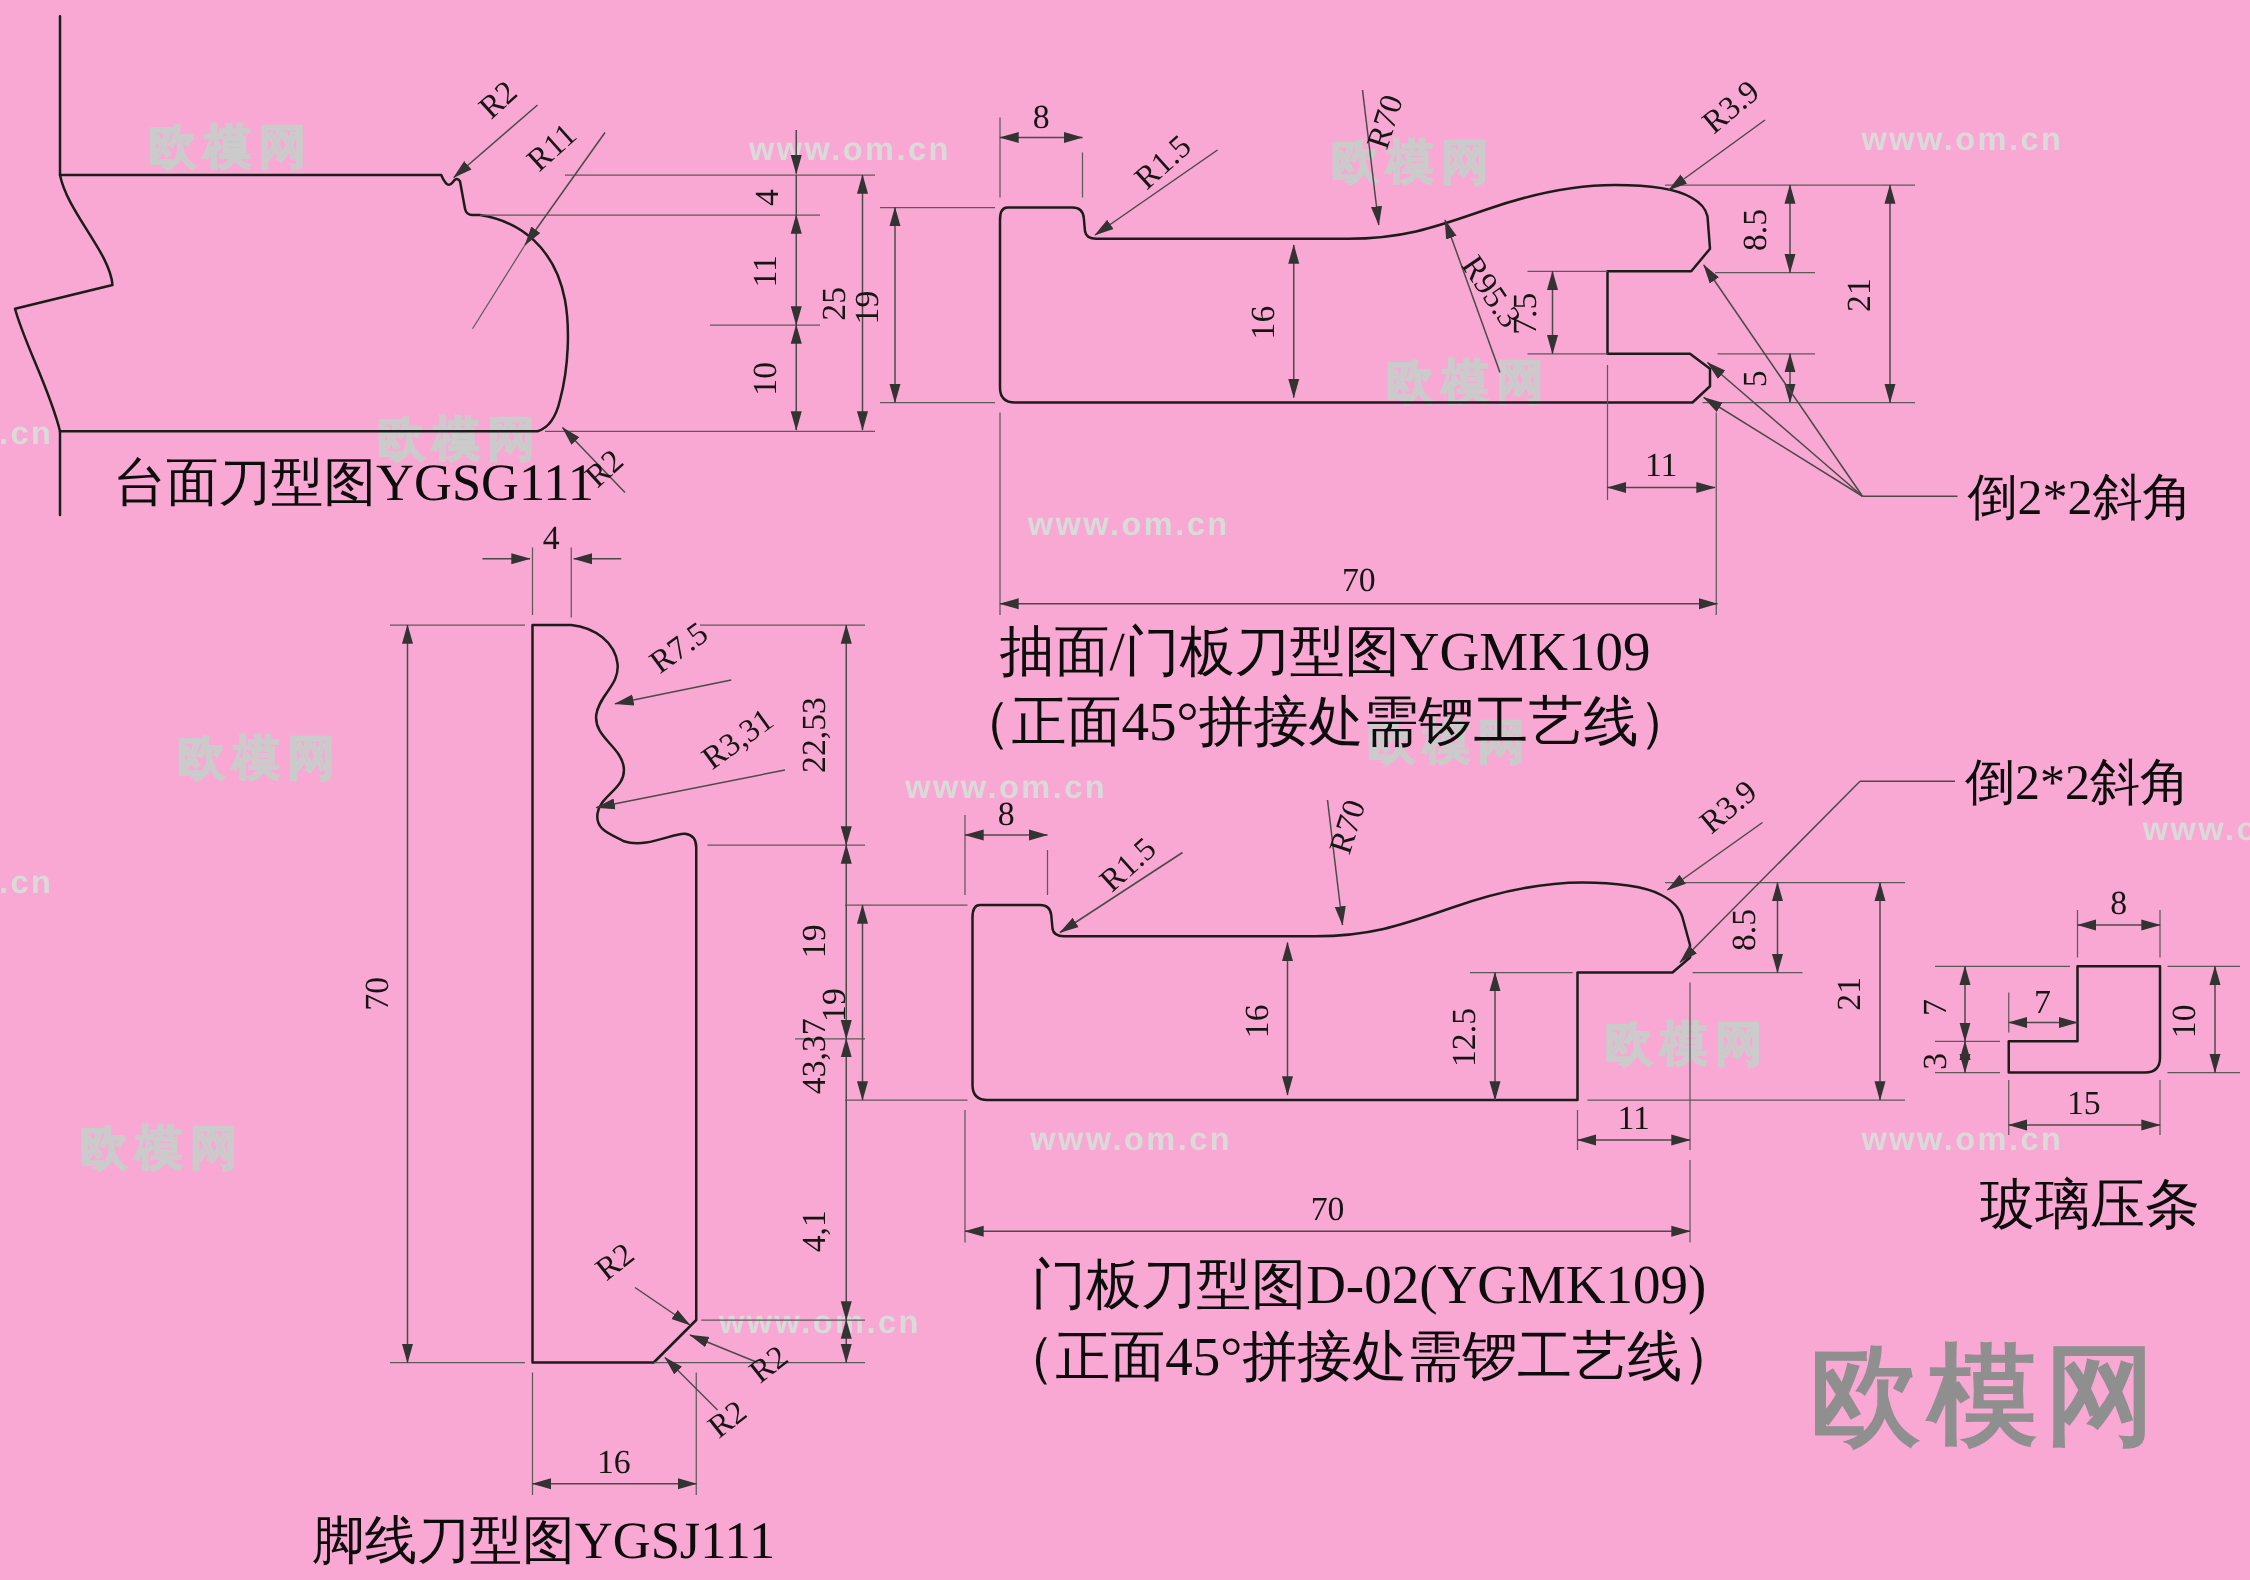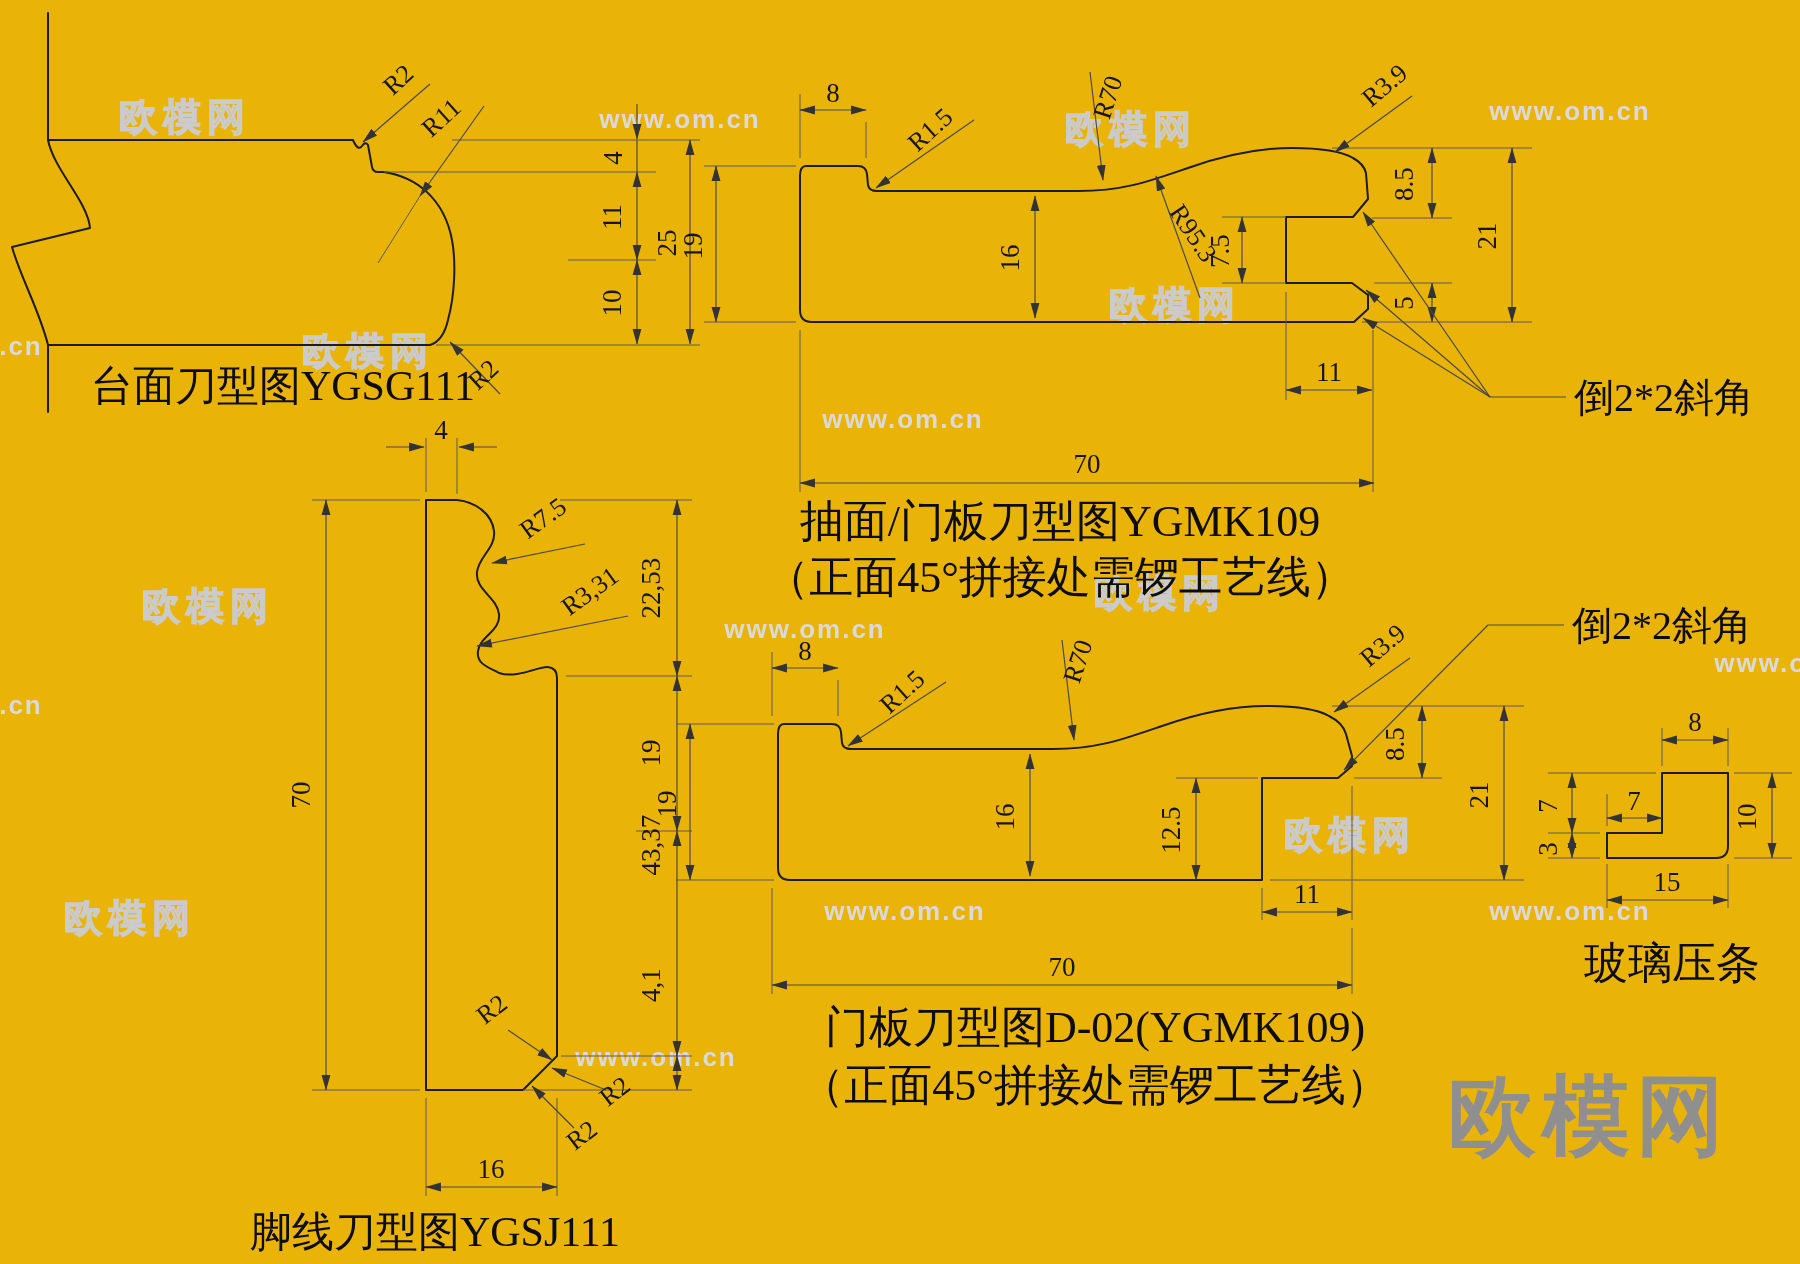--- a/index.html
+++ b/index.html
@@ -1,16 +1,16 @@
 <!DOCTYPE html>
 <html><head>
 <meta charset="utf-8">
 <style>
   html,body{margin:0;padding:0;background:#fff;}
-  .canvas{position:relative;width:1800px;height:1264px;background:#eab308;overflow:hidden;
+  .canvas{position:relative;width:1800px;height:1264px;background:#f9a8d4;overflow:hidden;
           font-family:"Liberation Serif","DejaVu Serif",serif;text-decoration:underline;}
   svg{display:block}
   .p{stroke:#1c1c1c;stroke-width:2;fill:none;stroke-linejoin:round;stroke-linecap:round}
   .d{stroke:#4a4a4a;stroke-width:1.2;fill:none}
   .thin{stroke:#5a5a5a;stroke-width:1;fill:none}
   .dt{font-size:27px;fill:#161616;text-anchor:middle}
   .rt{font-size:26px;fill:#161616;text-anchor:middle}
   .tt{font-size:42px;fill:#0d0d0d;text-anchor:middle}
   .tt2{font-size:44px;fill:#0d0d0d;text-anchor:middle}
   .note{font-size:40px;fill:#0d0d0d;text-anchor:start}

